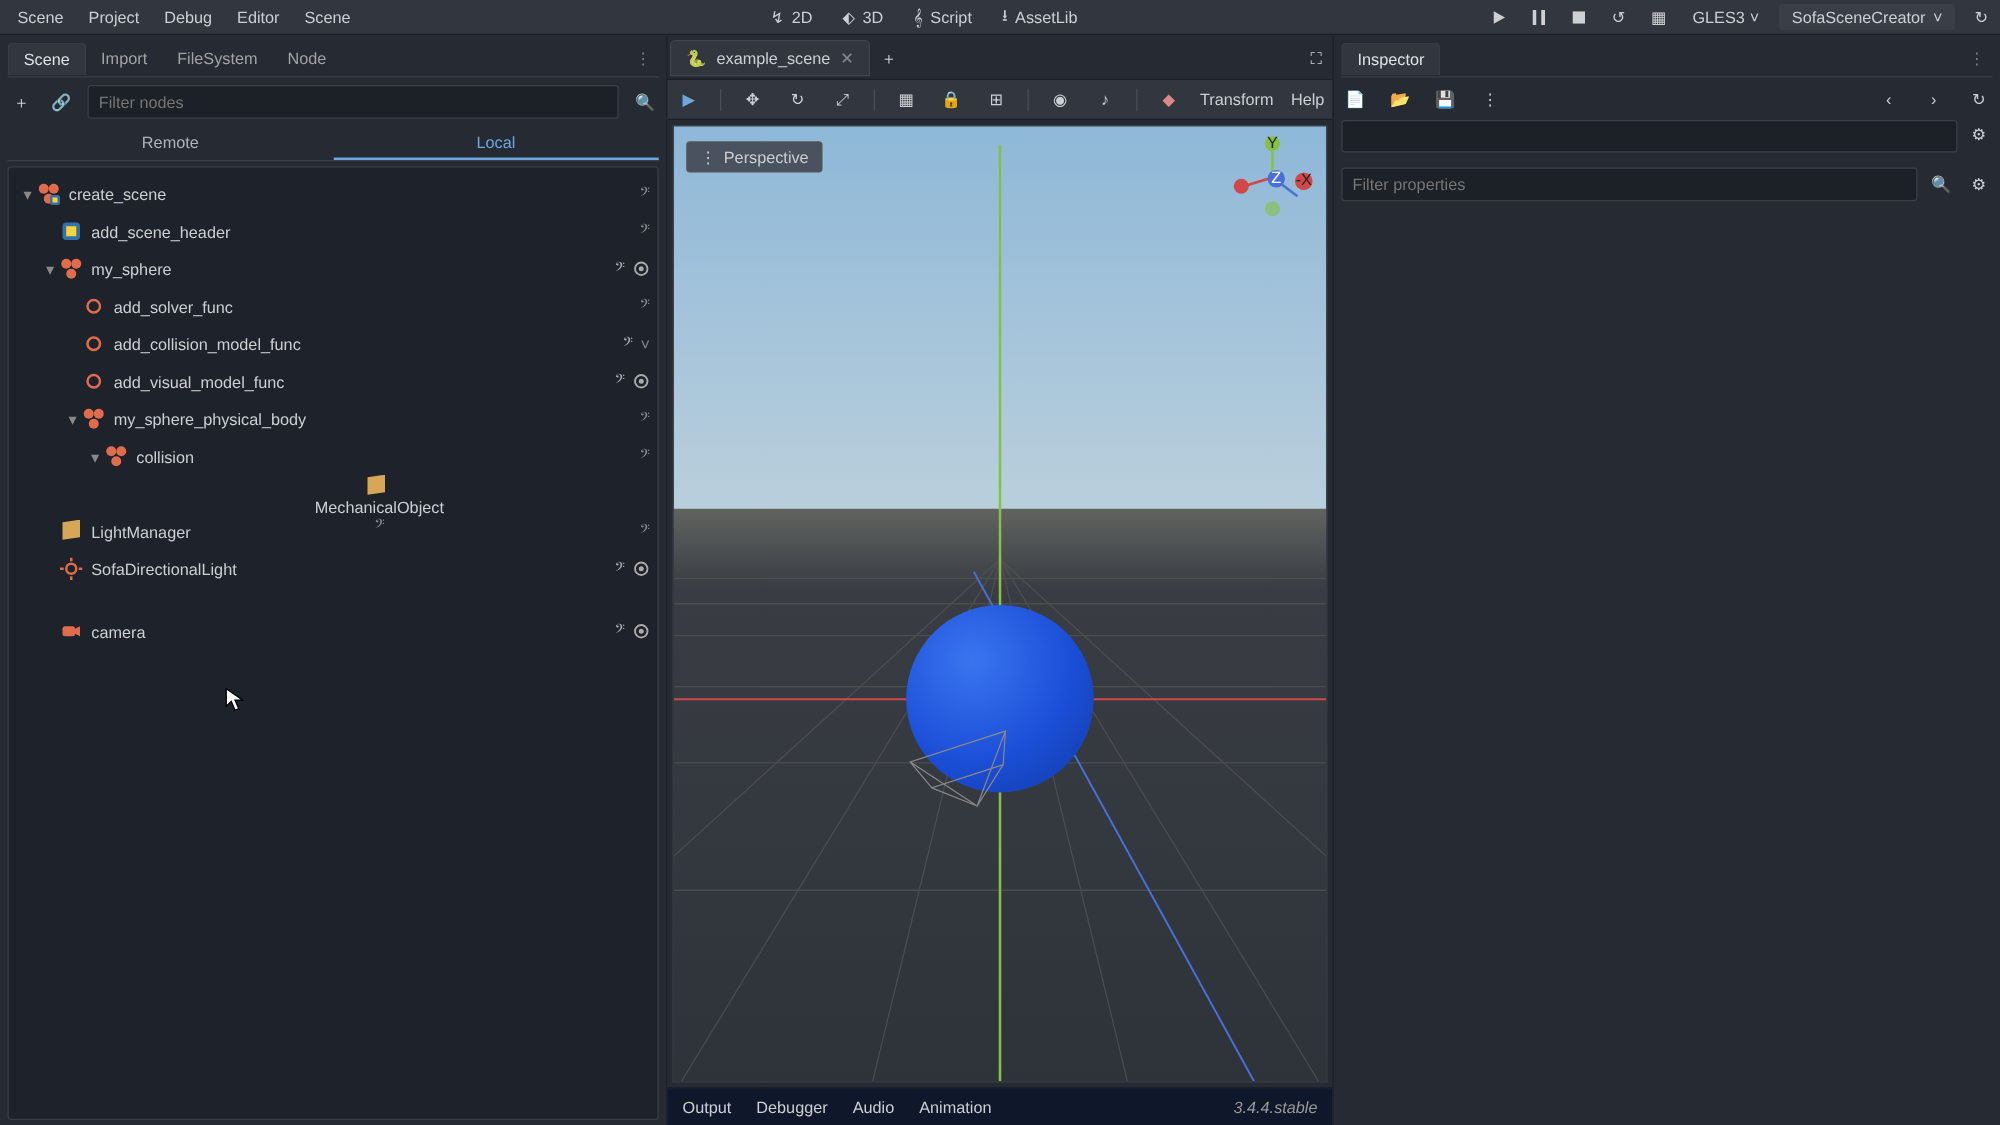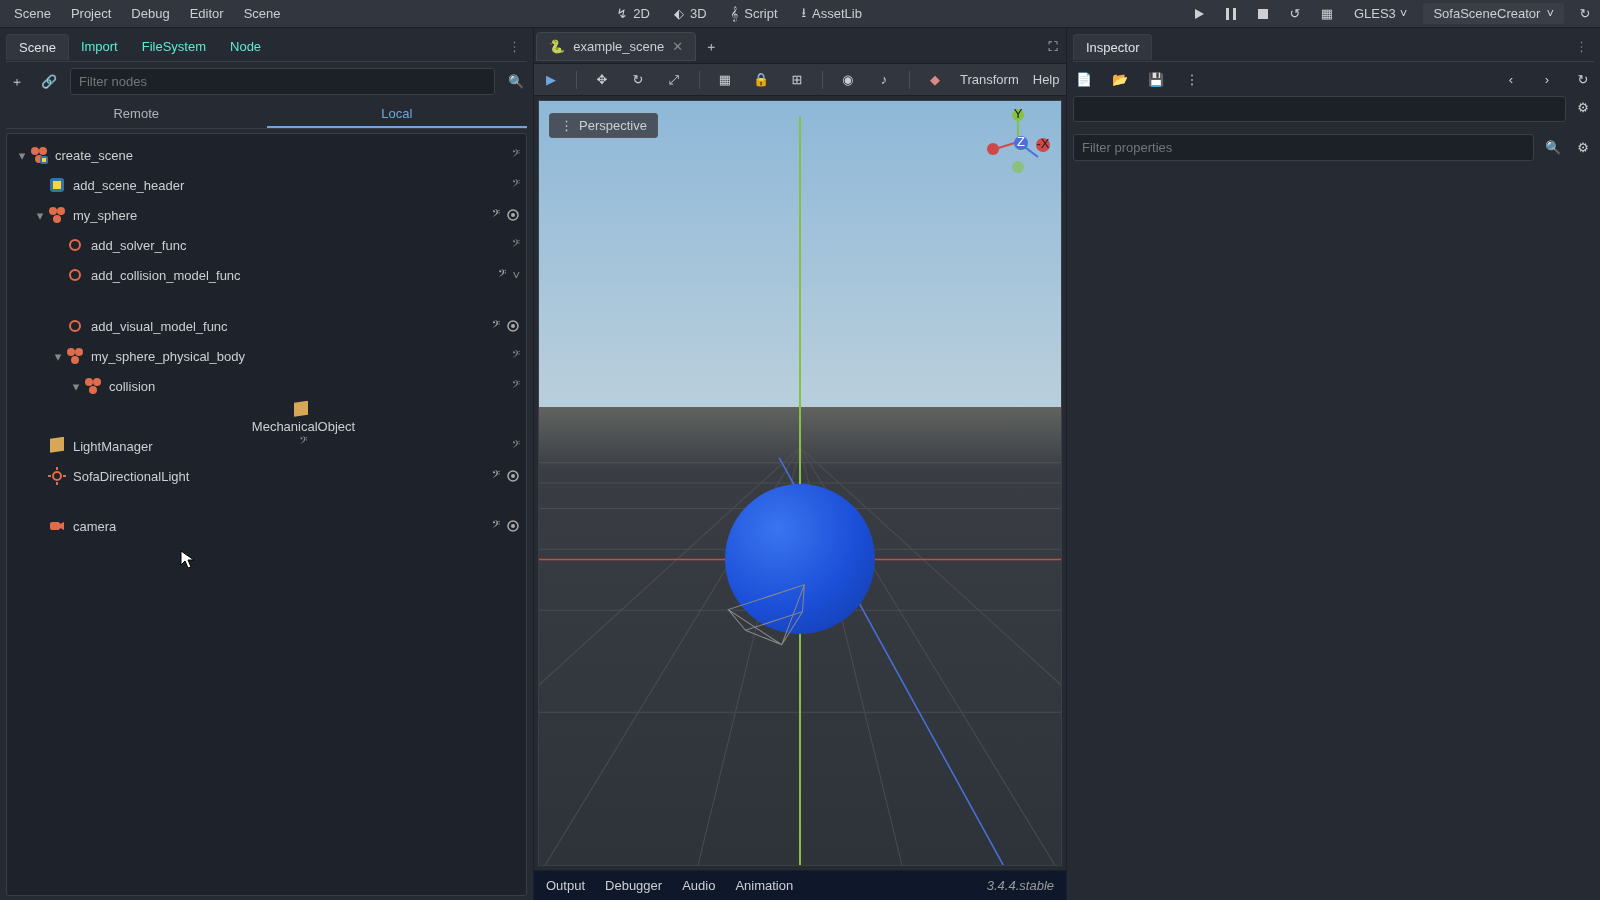--- a/index.html
+++ b/index.html
@@ -10,21 +10,21 @@
 .menu-mid { display: flex; gap: 4px; }
 .menu-mid .mbtn { padding: 4px 10px; cursor: pointer; display: flex; align-items: center; gap: 6px; }
 .menu-mid .mbtn.active { color: #6ea7e0; }
 .menu-right { display: flex; align-items: center; gap: 10px; }
 .icobtn { width: 22px; height: 22px; display: flex; align-items: center; justify-content: center; cursor: pointer; color: #cdcfd2; }
 .gles { color: #c9638f; display: flex; align-items: flex-end; gap: 4px; padding: 2px 6px; }
 .proj { background: #3a3e47; padding: 3px 10px; border-radius: 3px; display: flex; align-items: center; gap: 6px; }
 .main { display: flex; height: calc(100% - 28px); }
 .leftpanel { width: 534px; background: #262b33; border-right: 1px solid #1c1f25; display: flex; flex-direction: column; padding: 4px 6px; }
 .dock-tabs { display: flex; align-items: center; border-bottom: 1px solid #3a3e47; height: 30px; }
-.dock-tab { padding: 5px 12px; color: #5eead4; cursor: pointer; }
+.dock-tab { padding: 5px 12px; color: #a3a3a3; cursor: pointer; }
 .dock-tab.active { background: #32363f; color: #e0e2e5; border-radius: 4px 4px 0 0; border: 1px solid #3a3e47; border-bottom: none; }
 .dock-dots { margin-left: auto; color: #7a7e87; padding: 0 6px; }
 .toolbar2 { display: flex; align-items: center; padding: 6px 0; gap: 10px; }
 .toolbar2 input { flex: 1; background: #1c2027; border: 1px solid #3a3e47; border-radius: 3px; padding: 5px 8px; color: #cdcfd2; outline: none; font-size: 13px; }
 .remloc { display: flex; border-bottom: 1px solid #3a3e47; }
 .remloc div { flex: 1; text-align: center; padding: 5px; cursor: pointer; color: #b0b3b8; }
 .remloc .active { color: #6ea7e0; border-bottom: 2px solid #6ea7e0; }
 .tree { flex: 1; background: #1e222a; border: 1px solid #3a3e47; border-radius: 3px; margin-top: 4px; padding: 6px 0; overflow: auto; }
 .tnode { display: flex; align-items: center; height: 30px; padding-right: 6px; }
 .tarrow { width: 14px; display: flex; justify-content: center; color: #888; }
@@ -202,21 +202,21 @@
             <svg width="14" height="14">
               <circle cx="7" cy="7" r="5" fill="none" stroke="#e06c4c" stroke-width="2"></circle>
             </svg>
           </span>
     <span class="tname">add_collision_model_func</span>
     <span class="tright">
             <span><span style="color:#aaa">𝄢</span></span>
             <span><span style="color:#888">˅</span></span>
           </span>
         </div>
-        <div class="tnode" style="padding-left: 44px; margin-top: 21px;">
+        <div class="tnode" style="padding-left: 44px;">
           <span class="tarrow"></span>
     <span class="ticon">
             <svg width="14" height="14">
               <circle cx="7" cy="7" r="5" fill="none" stroke="#e06c4c" stroke-width="2"></circle>
             </svg>
           </span>
     <span class="tname">add_visual_model_func</span>
     <span class="tright">
             <span><span style="color:#aaa">𝄢</span></span>
             <span>

